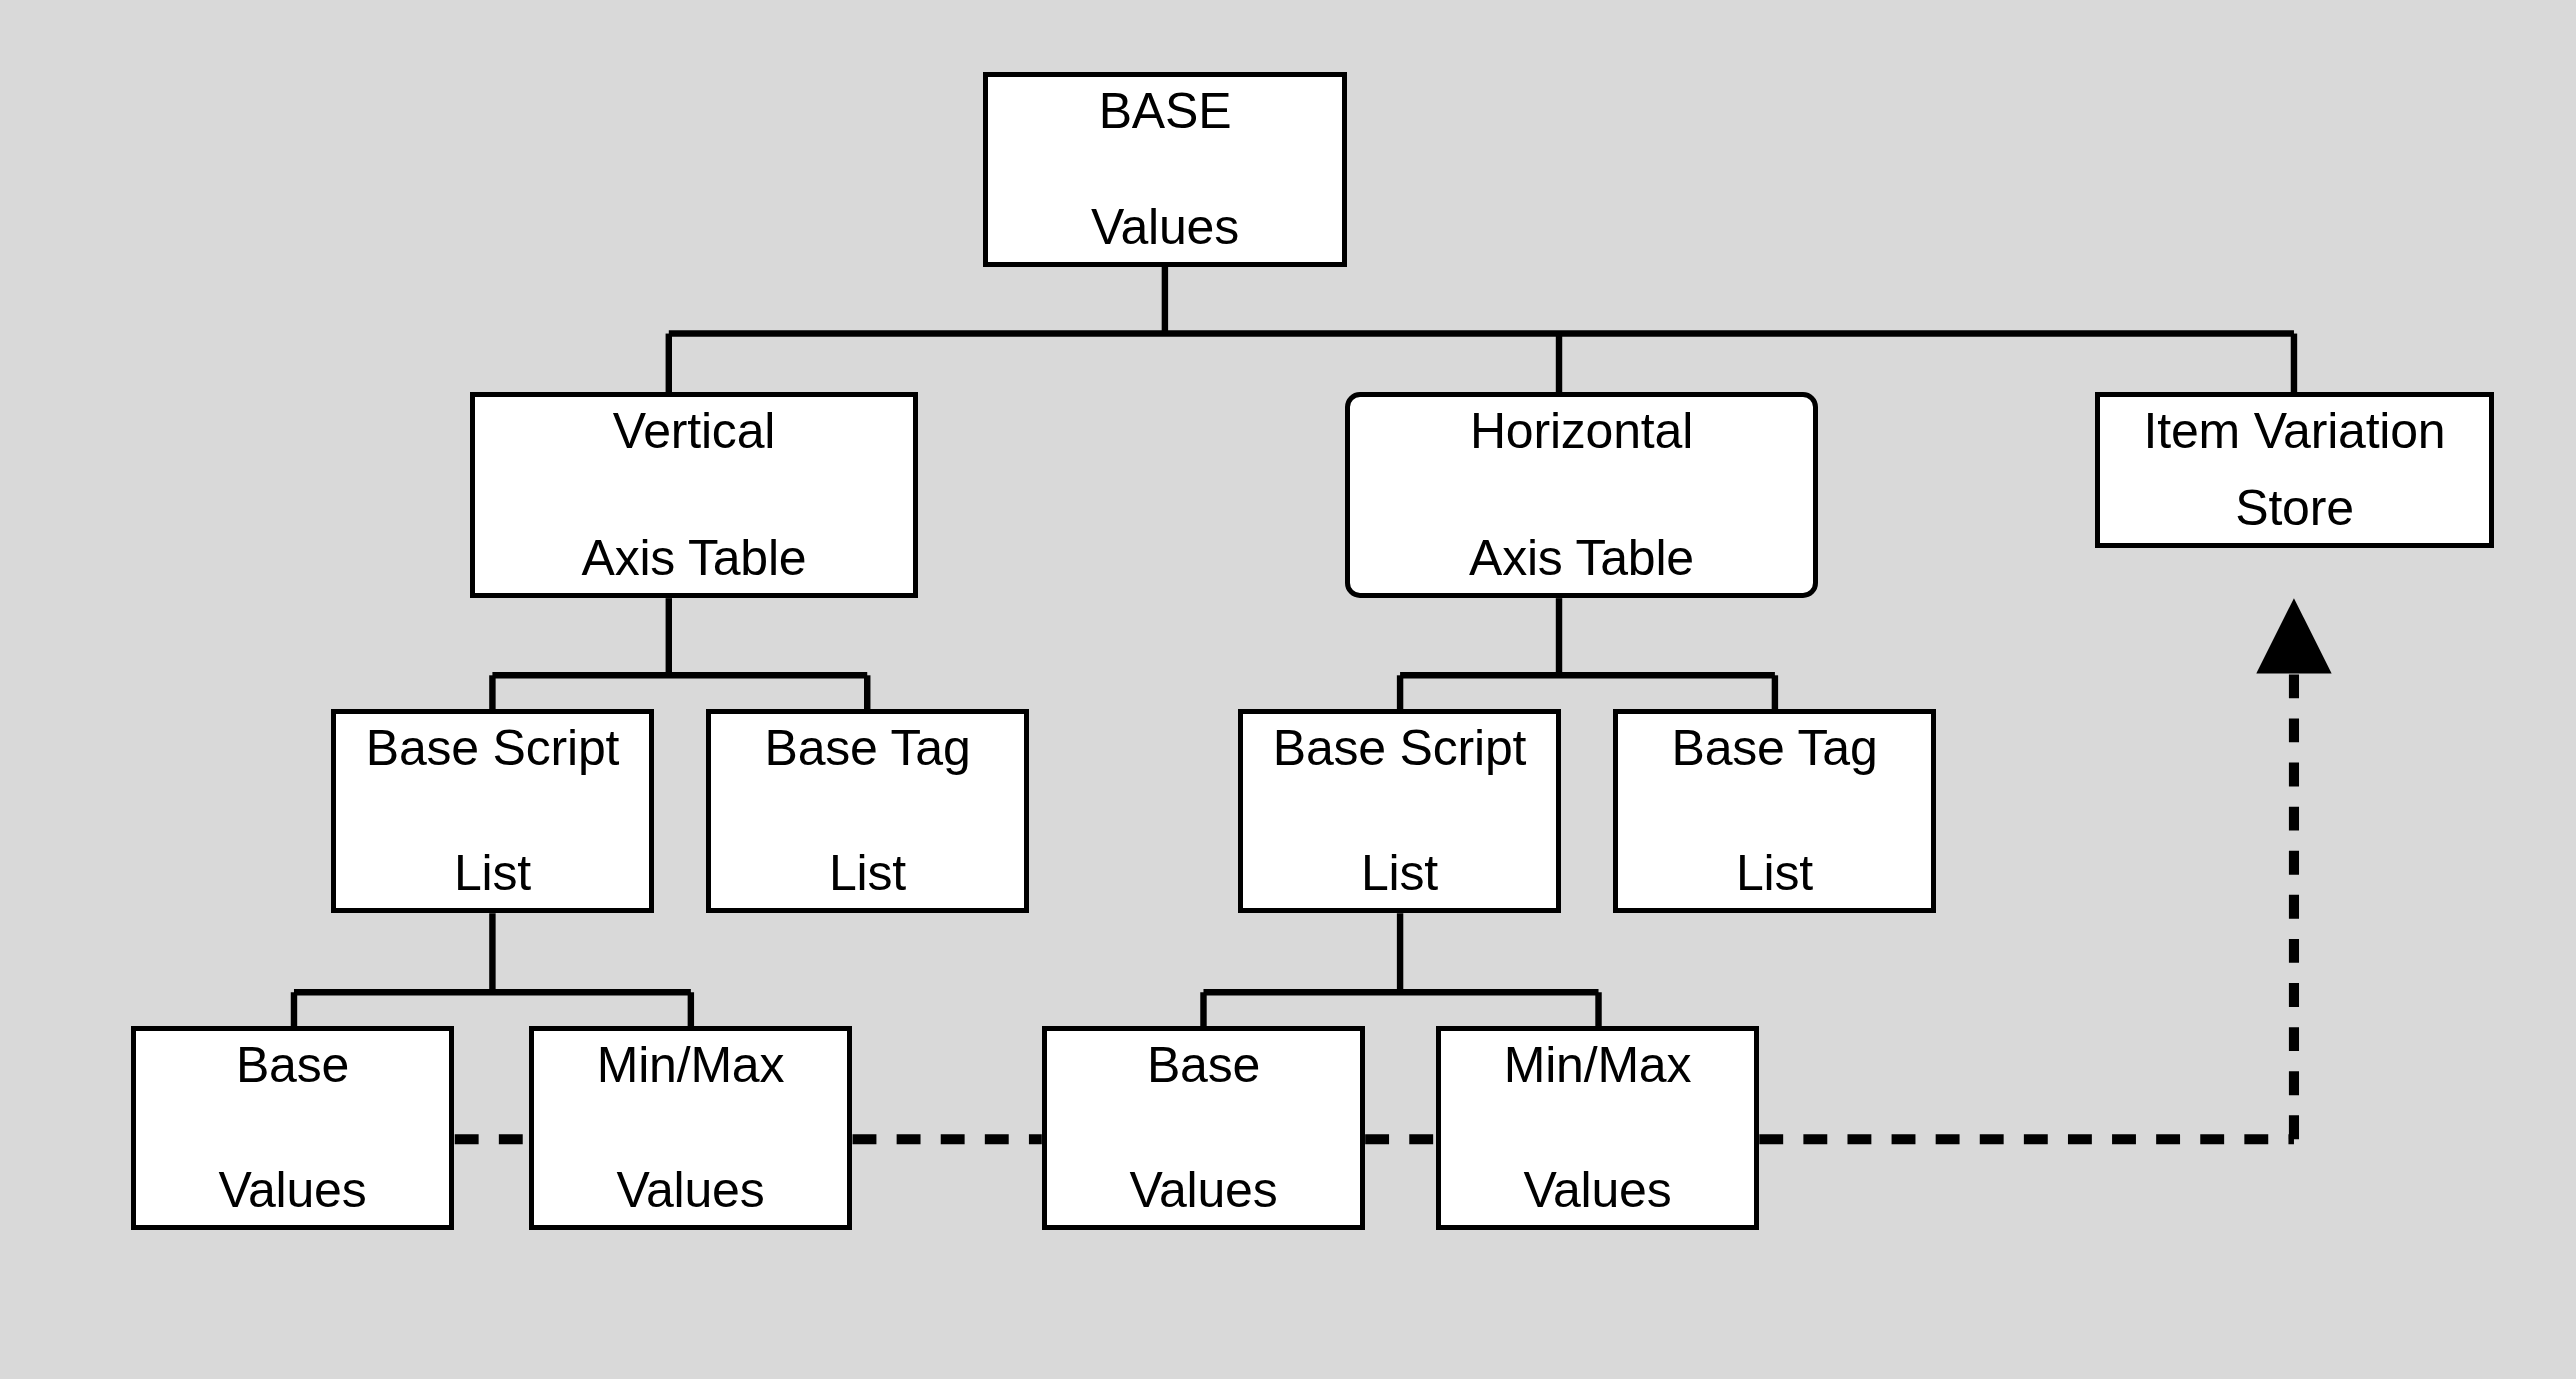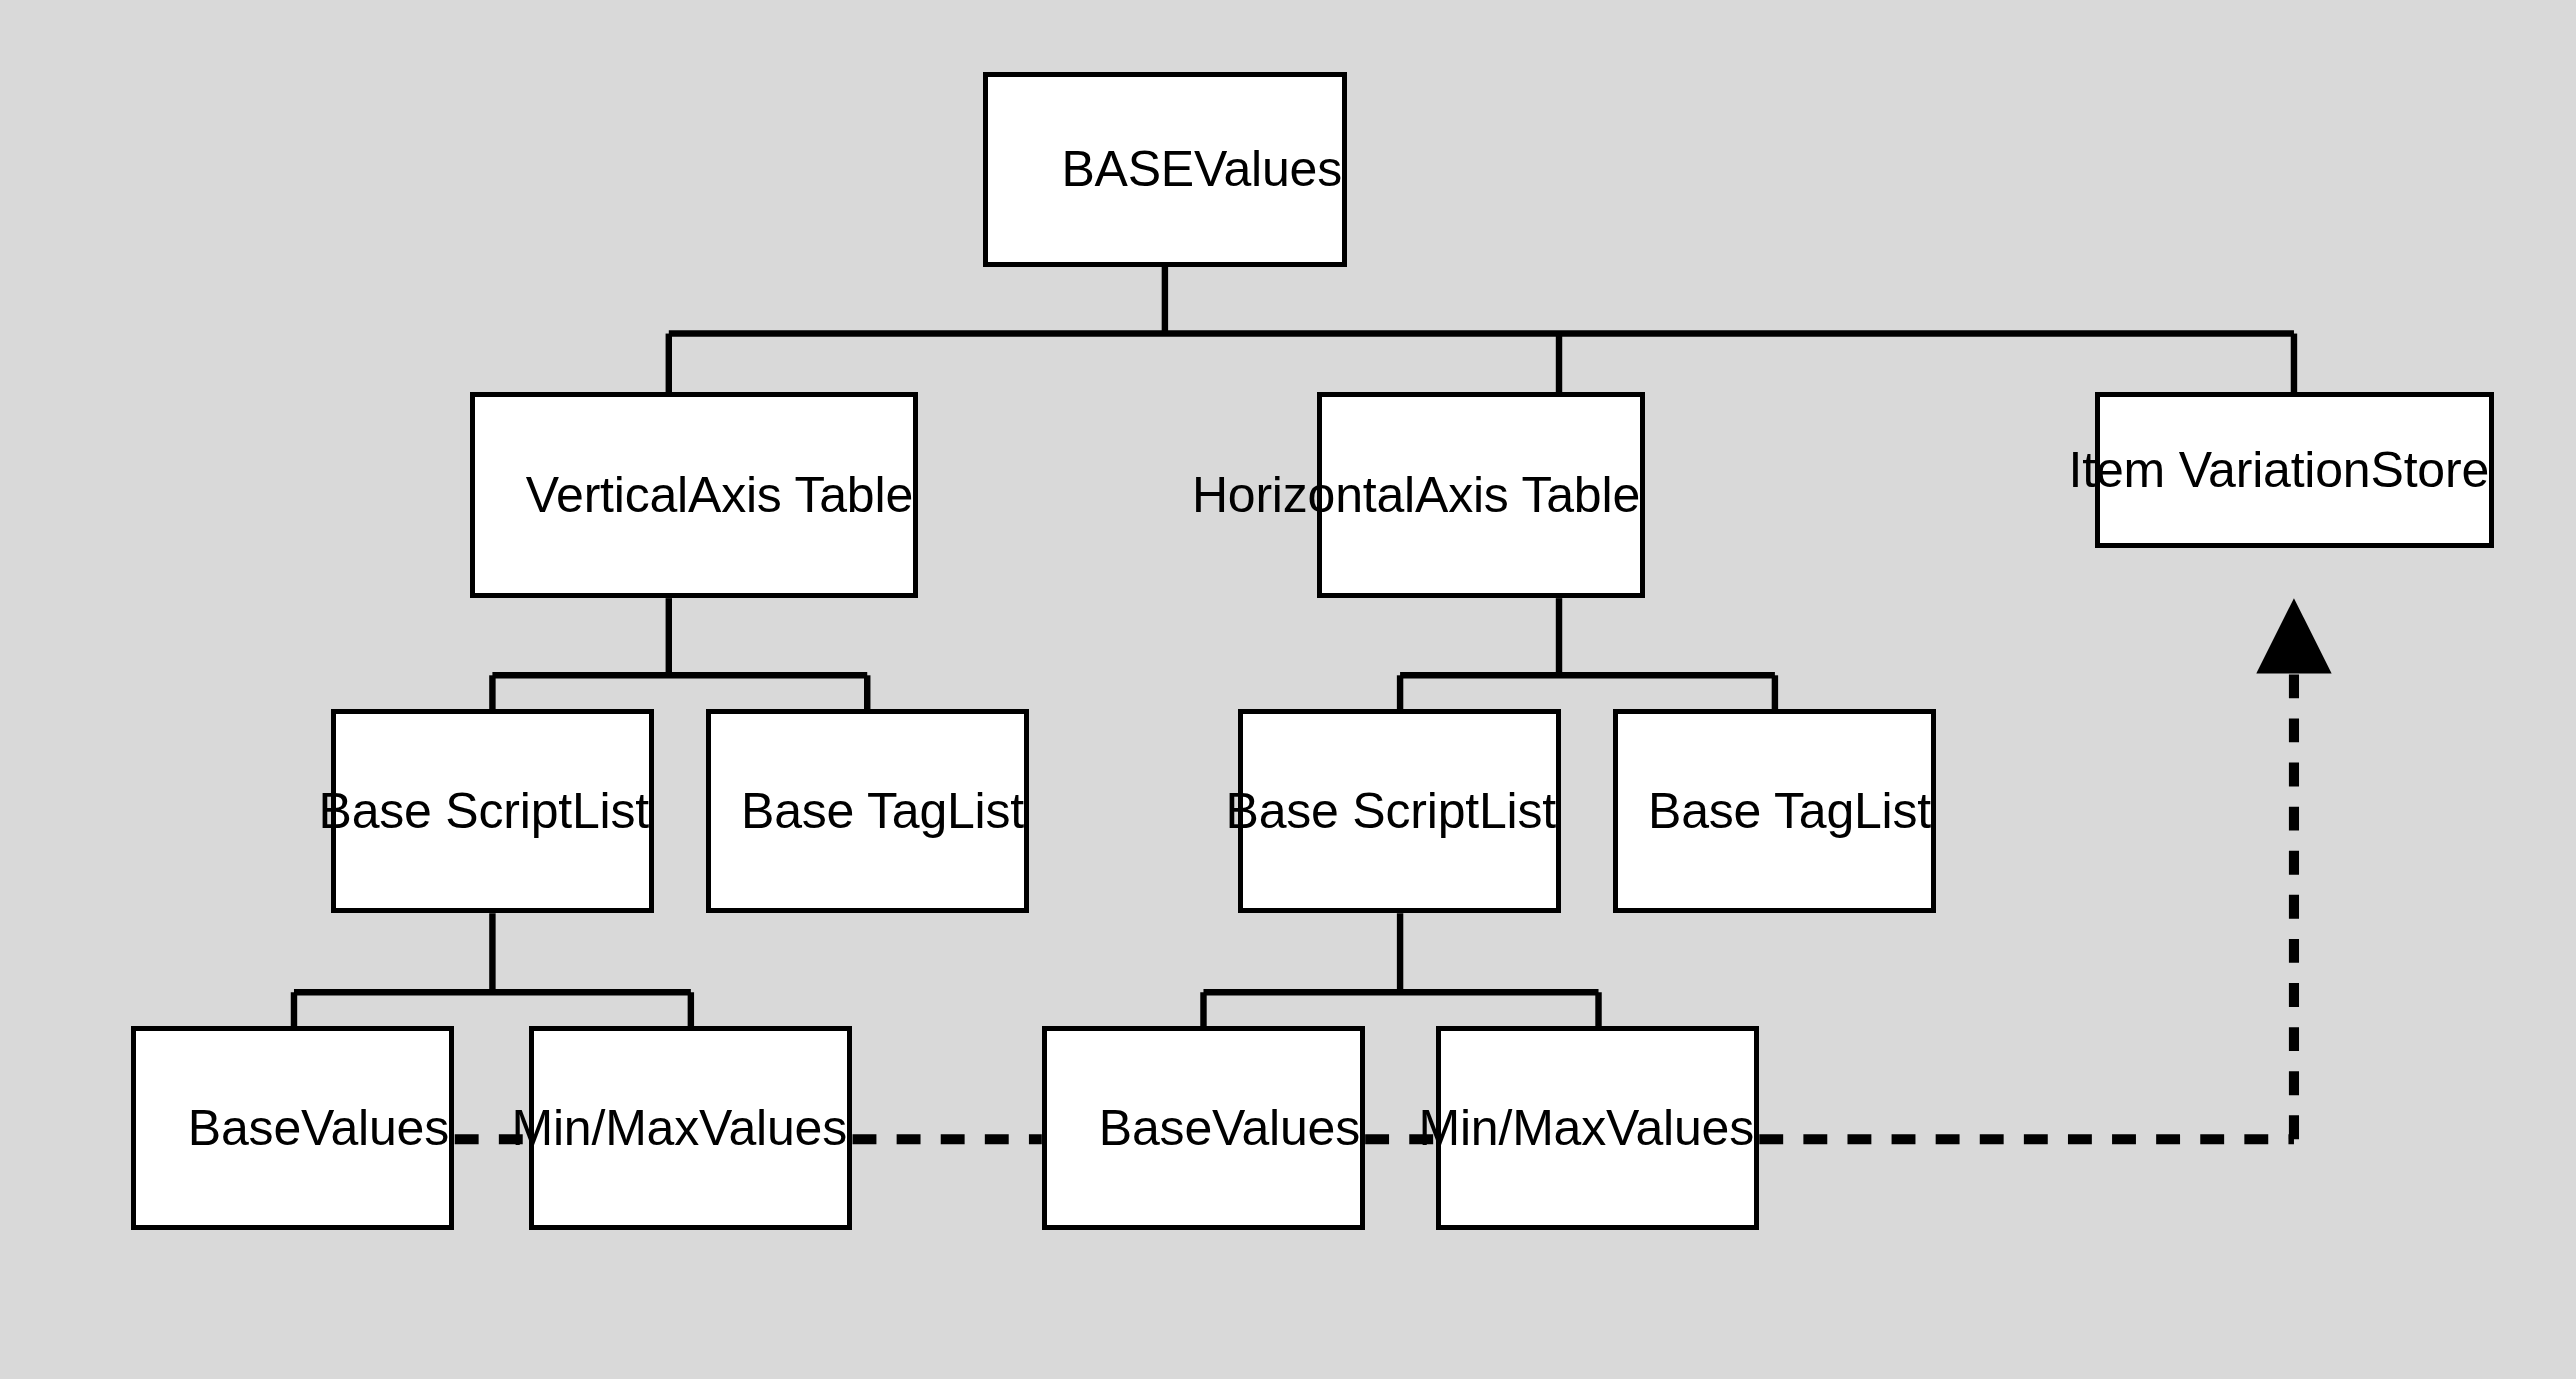--- a/index.html
+++ b/index.html
@@ -26,22 +26,23 @@
     width: 2576px;
     height: 1380px;
     display: block;
   }
   .node-box {
     position: absolute;
     background: #ffffff;
     border: 5.5px solid #000000;
     box-sizing: border-box;
     display: flex;
+    flex-direction: column;
     align-items: center;
-    justify-content: flex-end;
+    justify-content: space-between;
     text-align: center;
     color: #000000;
     font-family: "Liberation Sans", sans-serif;
     font-size: 50px;
     line-height: 1.38;
     letter-spacing: -0.2px;
     z-index: 2;
   }
   .node-line {
     display: block;
@@ -94,21 +95,21 @@
   <div class="node-box" style="left:983px; top:72px; width:364px; height:195px;">
     <span class="node-line">BASE</span>
     <span class="node-line">Values</span>
   </div>
 
   <div class="node-box" style="left:470px; top:392px; width:448px; height:206px;">
     <span class="node-line">Vertical</span>
     <span class="node-line">Axis Table</span>
   </div>
 
-  <div class="node-box" style="left:1317px; top:392px; width:328px; height:206px;">
+  <div class="node-box" style="left:1345px; top:392px; width:473px; height:206px;border-radius:15px;">
     <span class="node-line">Horizontal</span>
     <span class="node-line">Axis Table</span>
   </div>
 
   <div class="node-box" style="left:2095px; top:392px; width:399px; height:156px;">
     <span class="node-line">Item Variation</span>
     <span class="node-line">Store</span>
   </div>
 
   <div class="node-box" style="left:331px; top:709px; width:323px; height:204px;">

